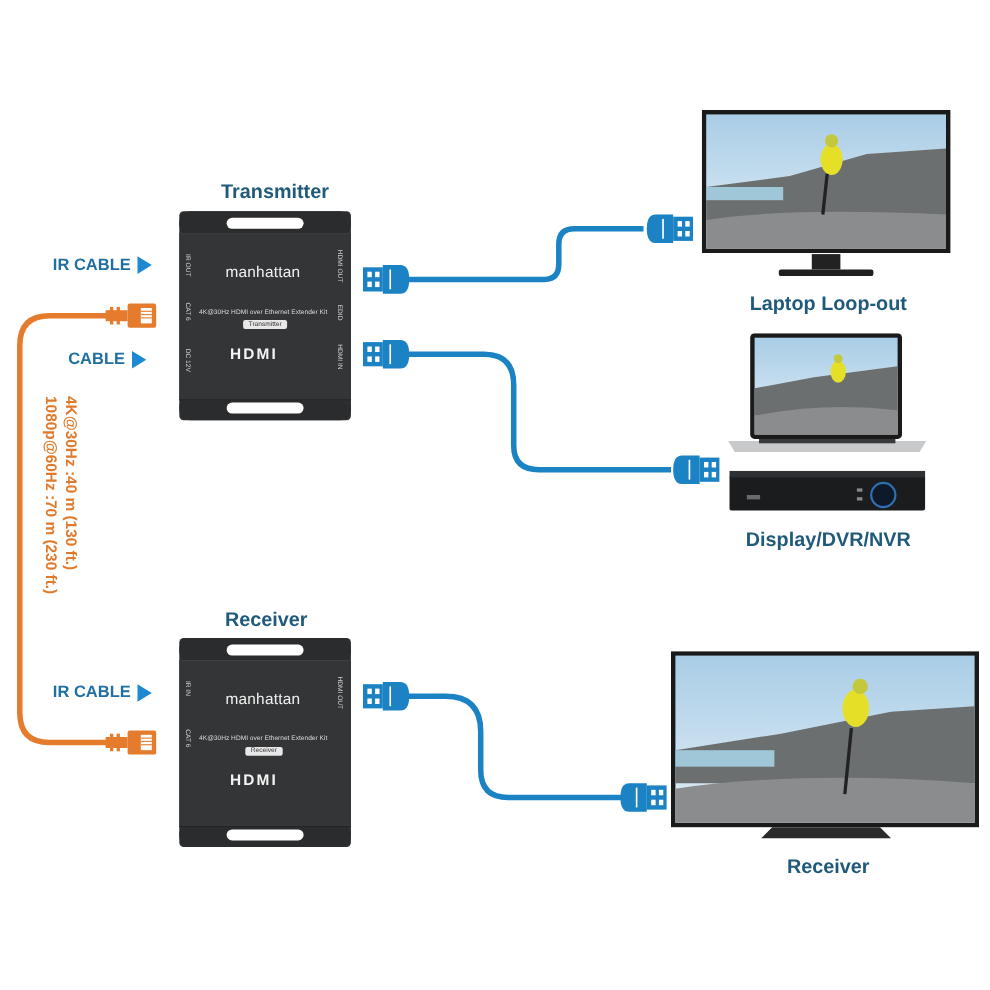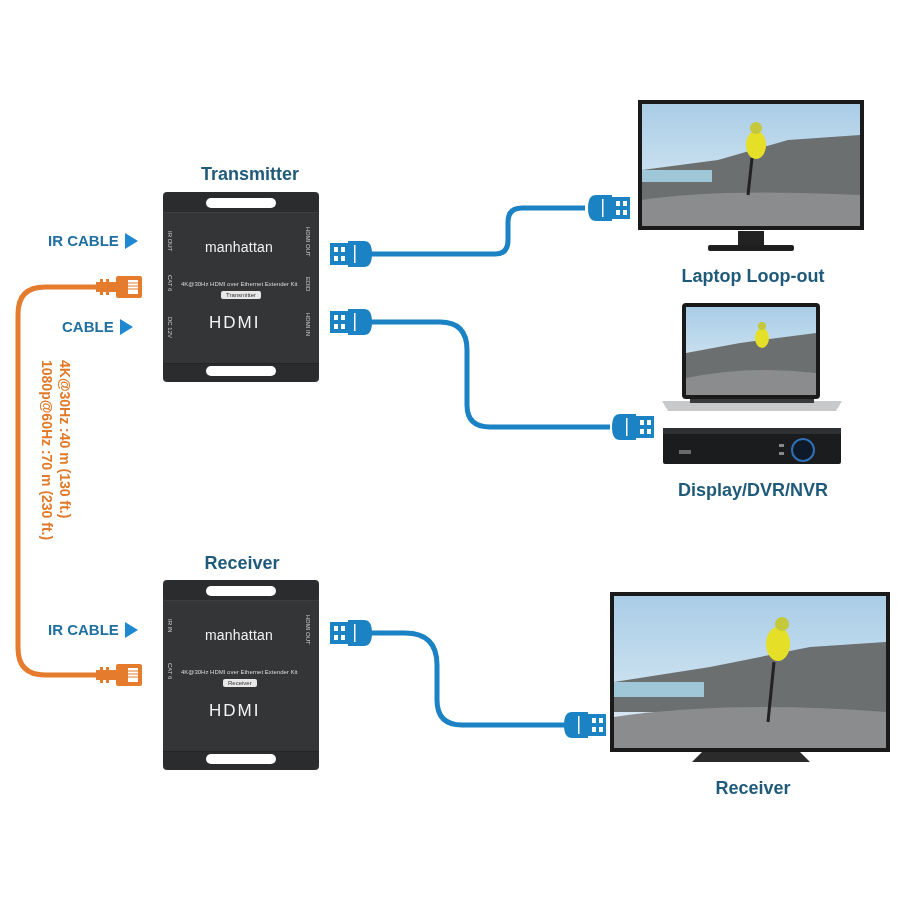--- a/index.html
+++ b/index.html
@@ -8,21 +8,21 @@
   .title { color:#1f5a7a; font-weight:bold; font-size:18px; text-align:center; }
   .side-label { color:#1f6fa0; font-weight:bold; font-size:15px; display:flex; align-items:center; gap:6px; }
   .tri { width:0; height:0; border-top:8px solid transparent; border-bottom:8px solid transparent; border-left:13px solid #1e88d0; }
   .device { background:#2d2f31; border-radius:4px; }
   .device .tab { position:absolute; left:0; width:100%; height:22px; background:#2a2c2e; border-radius:10px; }
   .device .slot { position:absolute; left:50%; transform:translateX(-50%); width:70px; height:10px; background:#fff; border-radius:6px; }
   .device-body { position:absolute; background:#333537; border-top:1px solid #3d3f41; border-bottom:1px solid #232425; }
   .logo { color:#f1f1f1; font-size:14px; letter-spacing:0.2px; }
   .kit { color:#dadada; font-size:6px; white-space:nowrap; }
   .badge { background:#e8e8e8; color:#333; font-size:6px; padding:1px 5px; border-radius:2px; }
-  .hdmi-logo { color:#f4f4f4; font-weight:normal; font-size:17px; letter-spacing:2px;text-align:right; }
+  .hdmi-logo { color:#f4f4f4; font-weight:bold; font-size:14px; letter-spacing:2px;text-align:right; }
   .port { color:#cfcfcf; font-size:6px; writing-mode:vertical-rl; }
   .dist { color:#e07a2a; font-weight:bold; font-size:14px; writing-mode:vertical-rl; white-space:nowrap; line-height:18px; }
 </style>
 </head>
 <body>
 
 <svg class="abs" style="left:0;top:0" width="900" height="900">
 
   <path d="M100,287 L45,287 Q18,287 18,314 L18,648 Q18,675 45,675 L100,675" fill="none" stroke="#e57b2c" stroke-width="5"></path>
 

